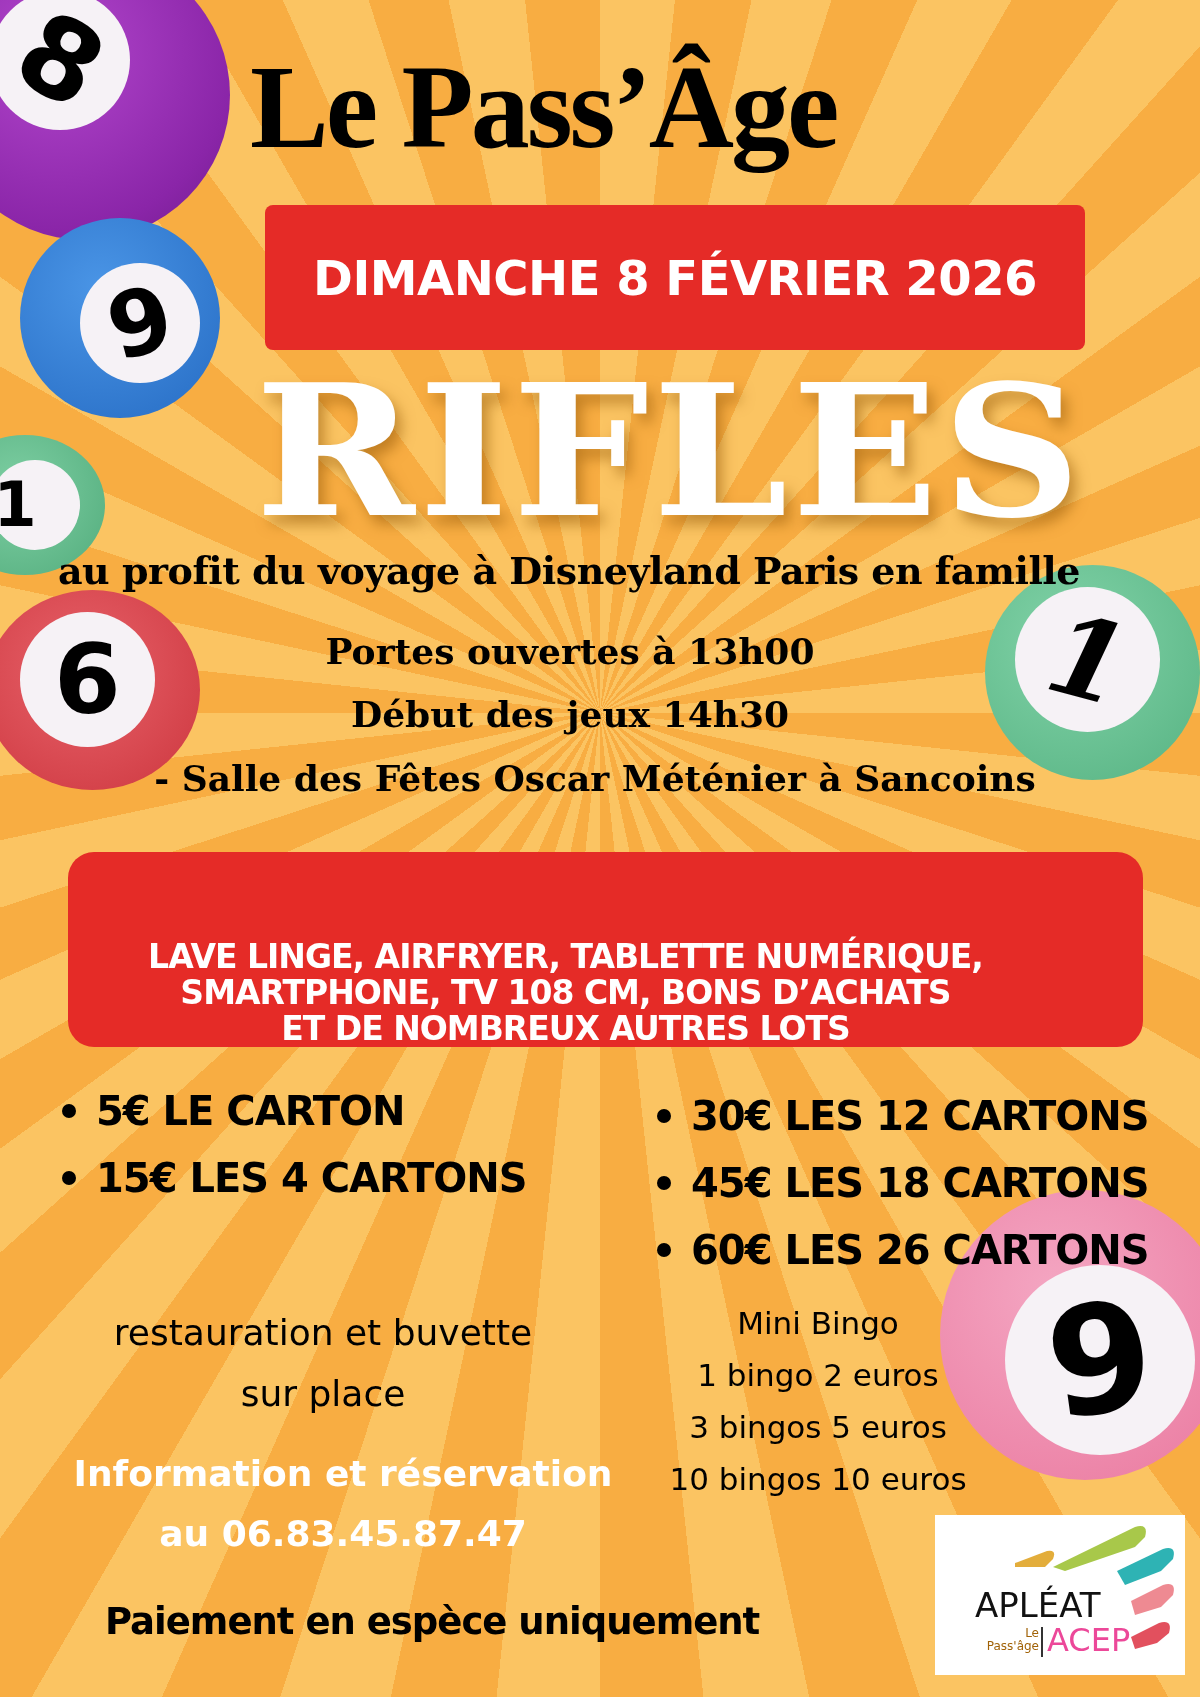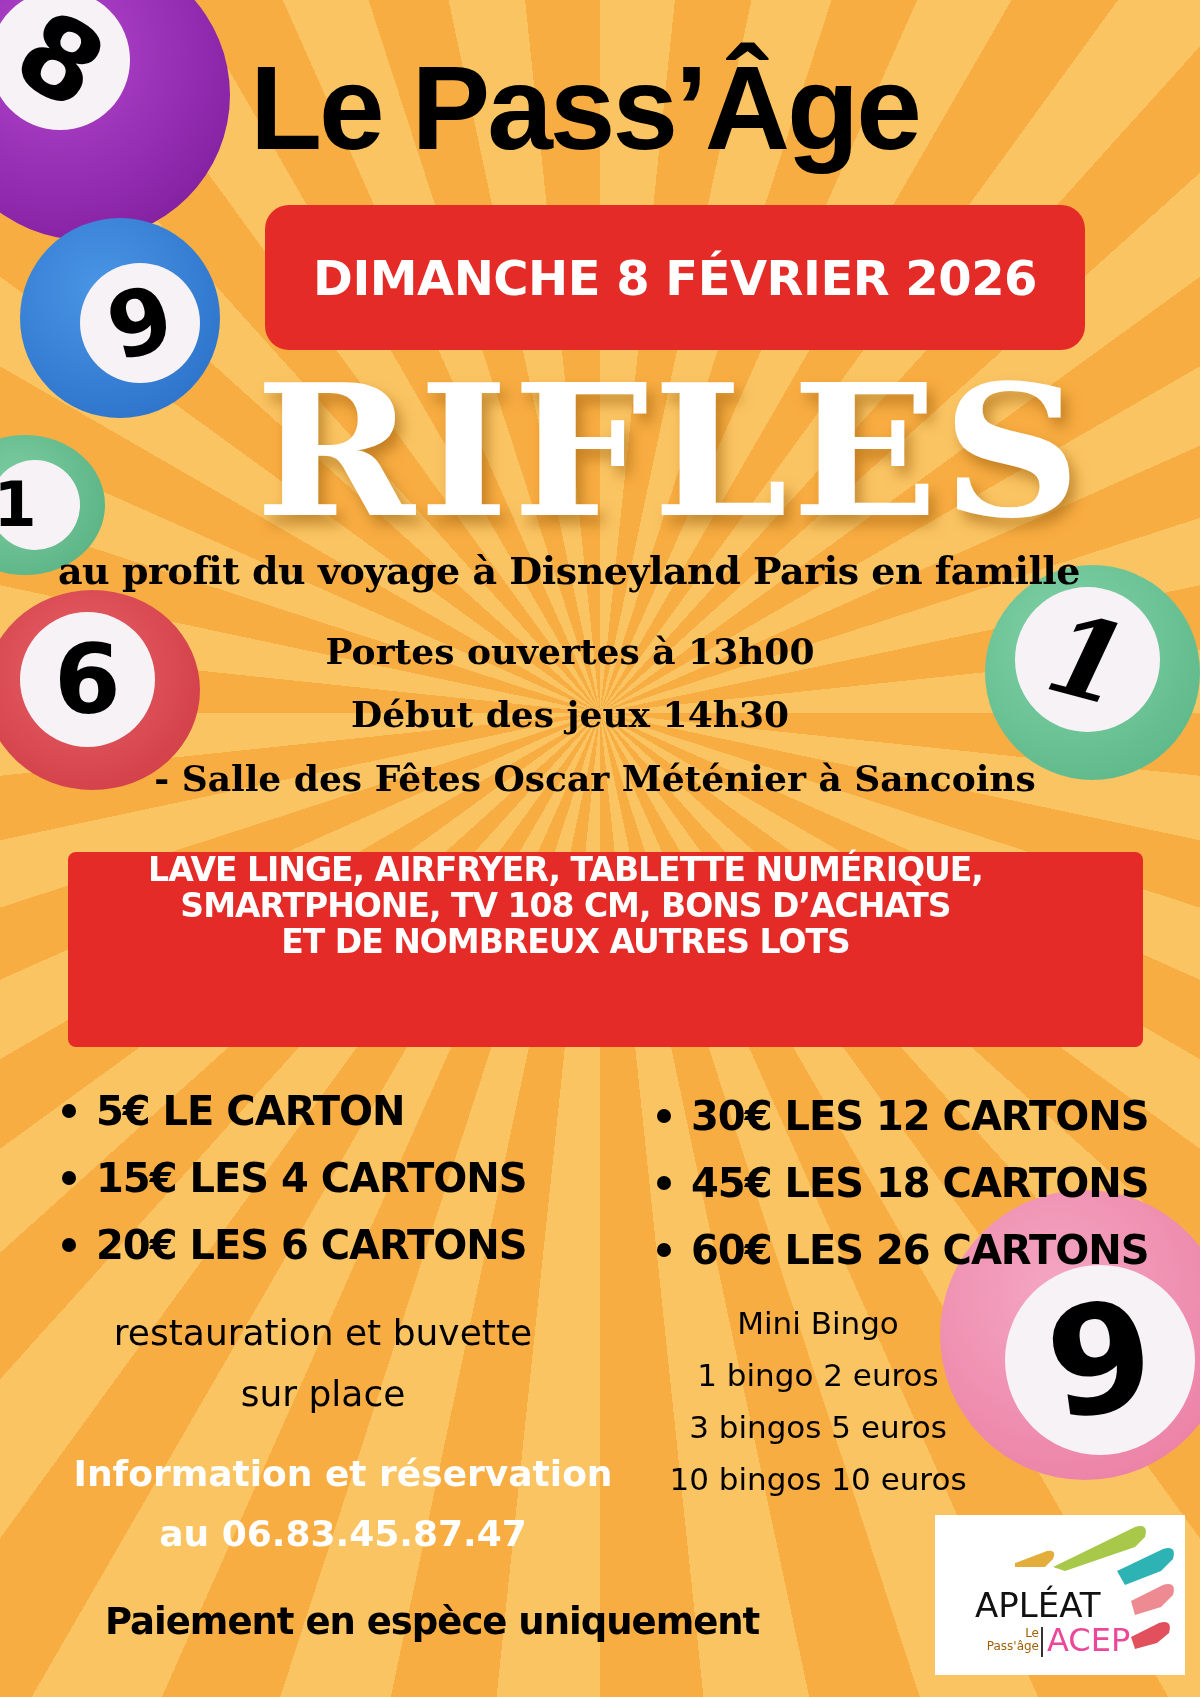--- a/index.html
+++ b/index.html
@@ -5,29 +5,29 @@
   html,body{margin:0;padding:0;}
   body{width:1200px;height:1697px;overflow:hidden;position:relative;font-family:"Liberation Sans",sans-serif;}
   .poster{position:absolute;left:0;top:0;width:1200px;height:1697px;overflow:hidden;
     background:
       repeating-conic-gradient(from 0deg at 50% 42%, #fbc462 0deg 6deg, #f8ad42 6deg 12deg);
   }
   .ball{position:absolute;border-radius:50%;}
   .ball .inner{position:absolute;border-radius:50%;background:#f6f2f6;display:flex;align-items:center;justify-content:center;}
   .ball .num{font-family:"DejaVu Sans",sans-serif;font-weight:bold;color:#000;line-height:1;}
   .abs{position:absolute;}
-  .title{left:250px;top:40px;width:900px;font-family:Liberation Sans, sans-serif;font-weight:bold;font-size:118px;color:#000;letter-spacing:-3px;white-space:nowrap;}
-  .date-box{left:265px;top:205px;width:820px;height:145px;background:#e52b27;border-radius:24px;display:flex;align-items:center;justify-content:center;}
+  .title{left:250px;top:40px;width:900px;font-family:Liberation Serif, serif;font-weight:bold;font-size:118px;color:#000;letter-spacing:-3px;white-space:nowrap;}
+  .date-box{left:265px;top:205px;width:820px;height:145px;background:#e52b27;border-radius:8px;display:flex;align-items:center;justify-content:center;}
   .date-text{color:#fff;font-family:"DejaVu Sans",sans-serif;font-weight:bold;font-size:48px;letter-spacing:-0.5px;}
   .rifles{left:195px;top:355px;width:950px;text-align:center;font-family:"DejaVu Serif",serif;font-weight:bold;font-size:192px;color:#fff;letter-spacing:4px;line-height:1;
     text-shadow:6px 10px 14px rgba(150,90,10,0.55);transform:scaleY(0.95);}
   .slab{font-family:"DejaVu Serif",serif;font-weight:bold;color:#000;white-space:nowrap;}
   .subtitle{left:58px;top:548px;font-size:38px;letter-spacing:-0.5px;}
   .info{left:0;width:1200px;text-align:center;font-size:36px;}
-  .prizes-box{left:68px;top:852px;width:1075px;height:195px;background:#e52b27;border-radius:8px;display:flex;flex-direction:column;align-items:center;justify-content:flex-start;padding-right:80px;box-sizing:border-box;}
+  .prizes-box{left:68px;top:852px;width:1075px;height:195px;background:#e52b27;border-radius:26px;display:flex;flex-direction:column;align-items:center;justify-content:flex-end;padding-right:80px;box-sizing:border-box;}
   .prize-line{color:#fff;font-family:"DejaVu Sans",sans-serif;font-weight:bold;font-size:33px;line-height:36px;letter-spacing:-1px;text-align:center;}
   .price{font-family:"DejaVu Sans",sans-serif;font-weight:bold;font-size:40px;color:#000;white-space:nowrap;letter-spacing:-1px;}
   .price .dot{display:inline-block;width:14px;height:14px;border-radius:50%;background:#000;margin-right:20px;vertical-align:middle;position:relative;top:-3px;}
   .med{font-family:"DejaVu Sans",sans-serif;color:#000;white-space:nowrap;padding-left:23px;}
   .white{color:#fff;}
   .logo{left:935px;top:1515px;width:250px;height:160px;background:#fff;}
 </style>
 </head>
 <body>
 
@@ -84,21 +84,20 @@
   <div class="abs slab info" style="top:757px;left:-5px;">- Salle des Fêtes  Oscar Méténier à Sancoins</div>
 
   <div class="abs prizes-box">
     <div class="prize-line">LAVE LINGE, AIRFRYER, TABLETTE NUMÉRIQUE,</div>
     <div class="prize-line">SMARTPHONE, TV 108 CM, BONS D’ACHATS</div>
     <div class="prize-line">ET DE NOMBREUX AUTRES LOTS</div>
   </div>
 
   <div class="abs price" style="left:62px;top:1088px;"><span class="dot"></span><span>5€ LE CARTON</span></div>
   <div class="abs price" style="left:62px;top:1155px;"><span class="dot"></span><span>15€ LES 4 CARTONS</span></div>
-  <div class="abs price" style="left:62px;top:1222px;"><span class="dot"></span><span>20€ LES 6 CARTONS</span></div>
 
   <div class="abs price" style="left:657px;top:1093px;"><span class="dot"></span><span>30€ LES 12 CARTONS</span></div>
   <div class="abs price" style="left:657px;top:1160px;"><span class="dot"></span><span>45€ LES 18 CARTONS</span></div>
   <div class="abs price" style="left:657px;top:1227px;"><span class="dot"></span><span>60€ LES 26 CARTONS</span></div>
 
   <div class="abs med" style="left:0;width:600px;text-align:center;top:1312px;font-size:36px;">restauration et buvette</div>
   <div class="abs med" style="left:620px;width:350px;text-align:center;top:1305px;font-size:31px;">Mini Bingo</div>
 
   <div class="abs med" style="left:0;width:600px;text-align:center;top:1373px;font-size:36px;">sur place</div>
   <div class="abs med" style="left:620px;width:350px;text-align:center;top:1357px;font-size:31px;">1 bingo 2 euros</div>

